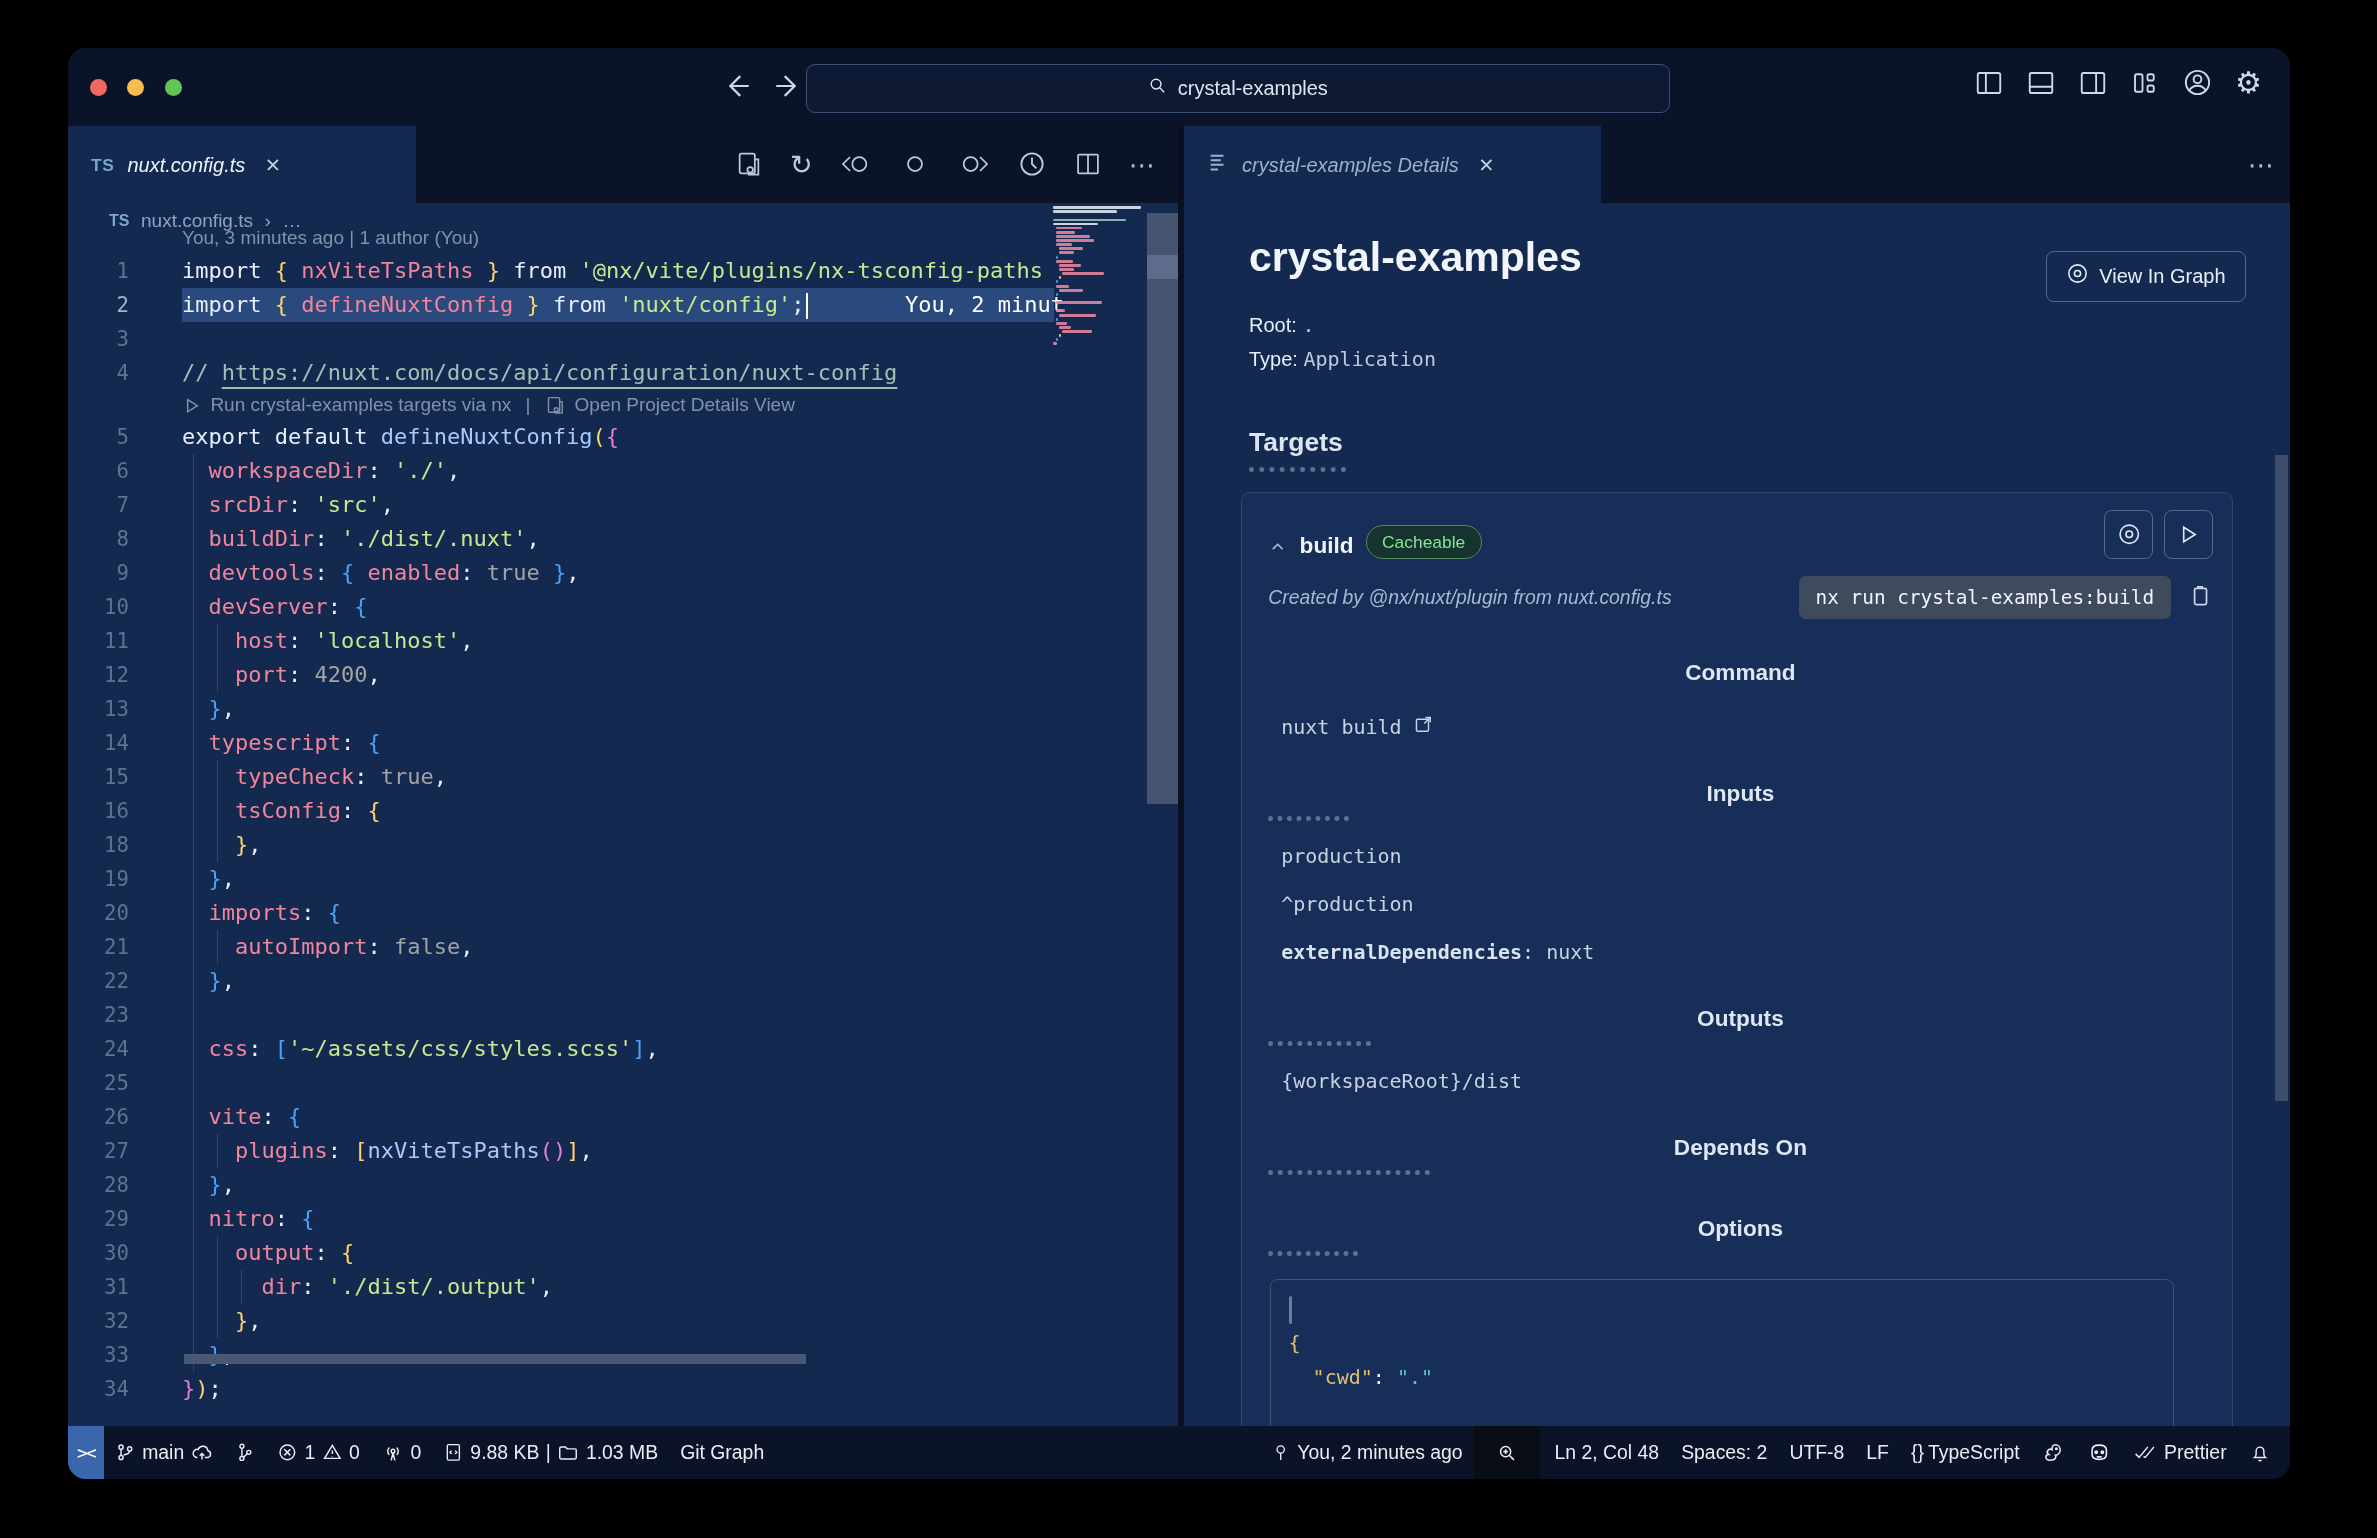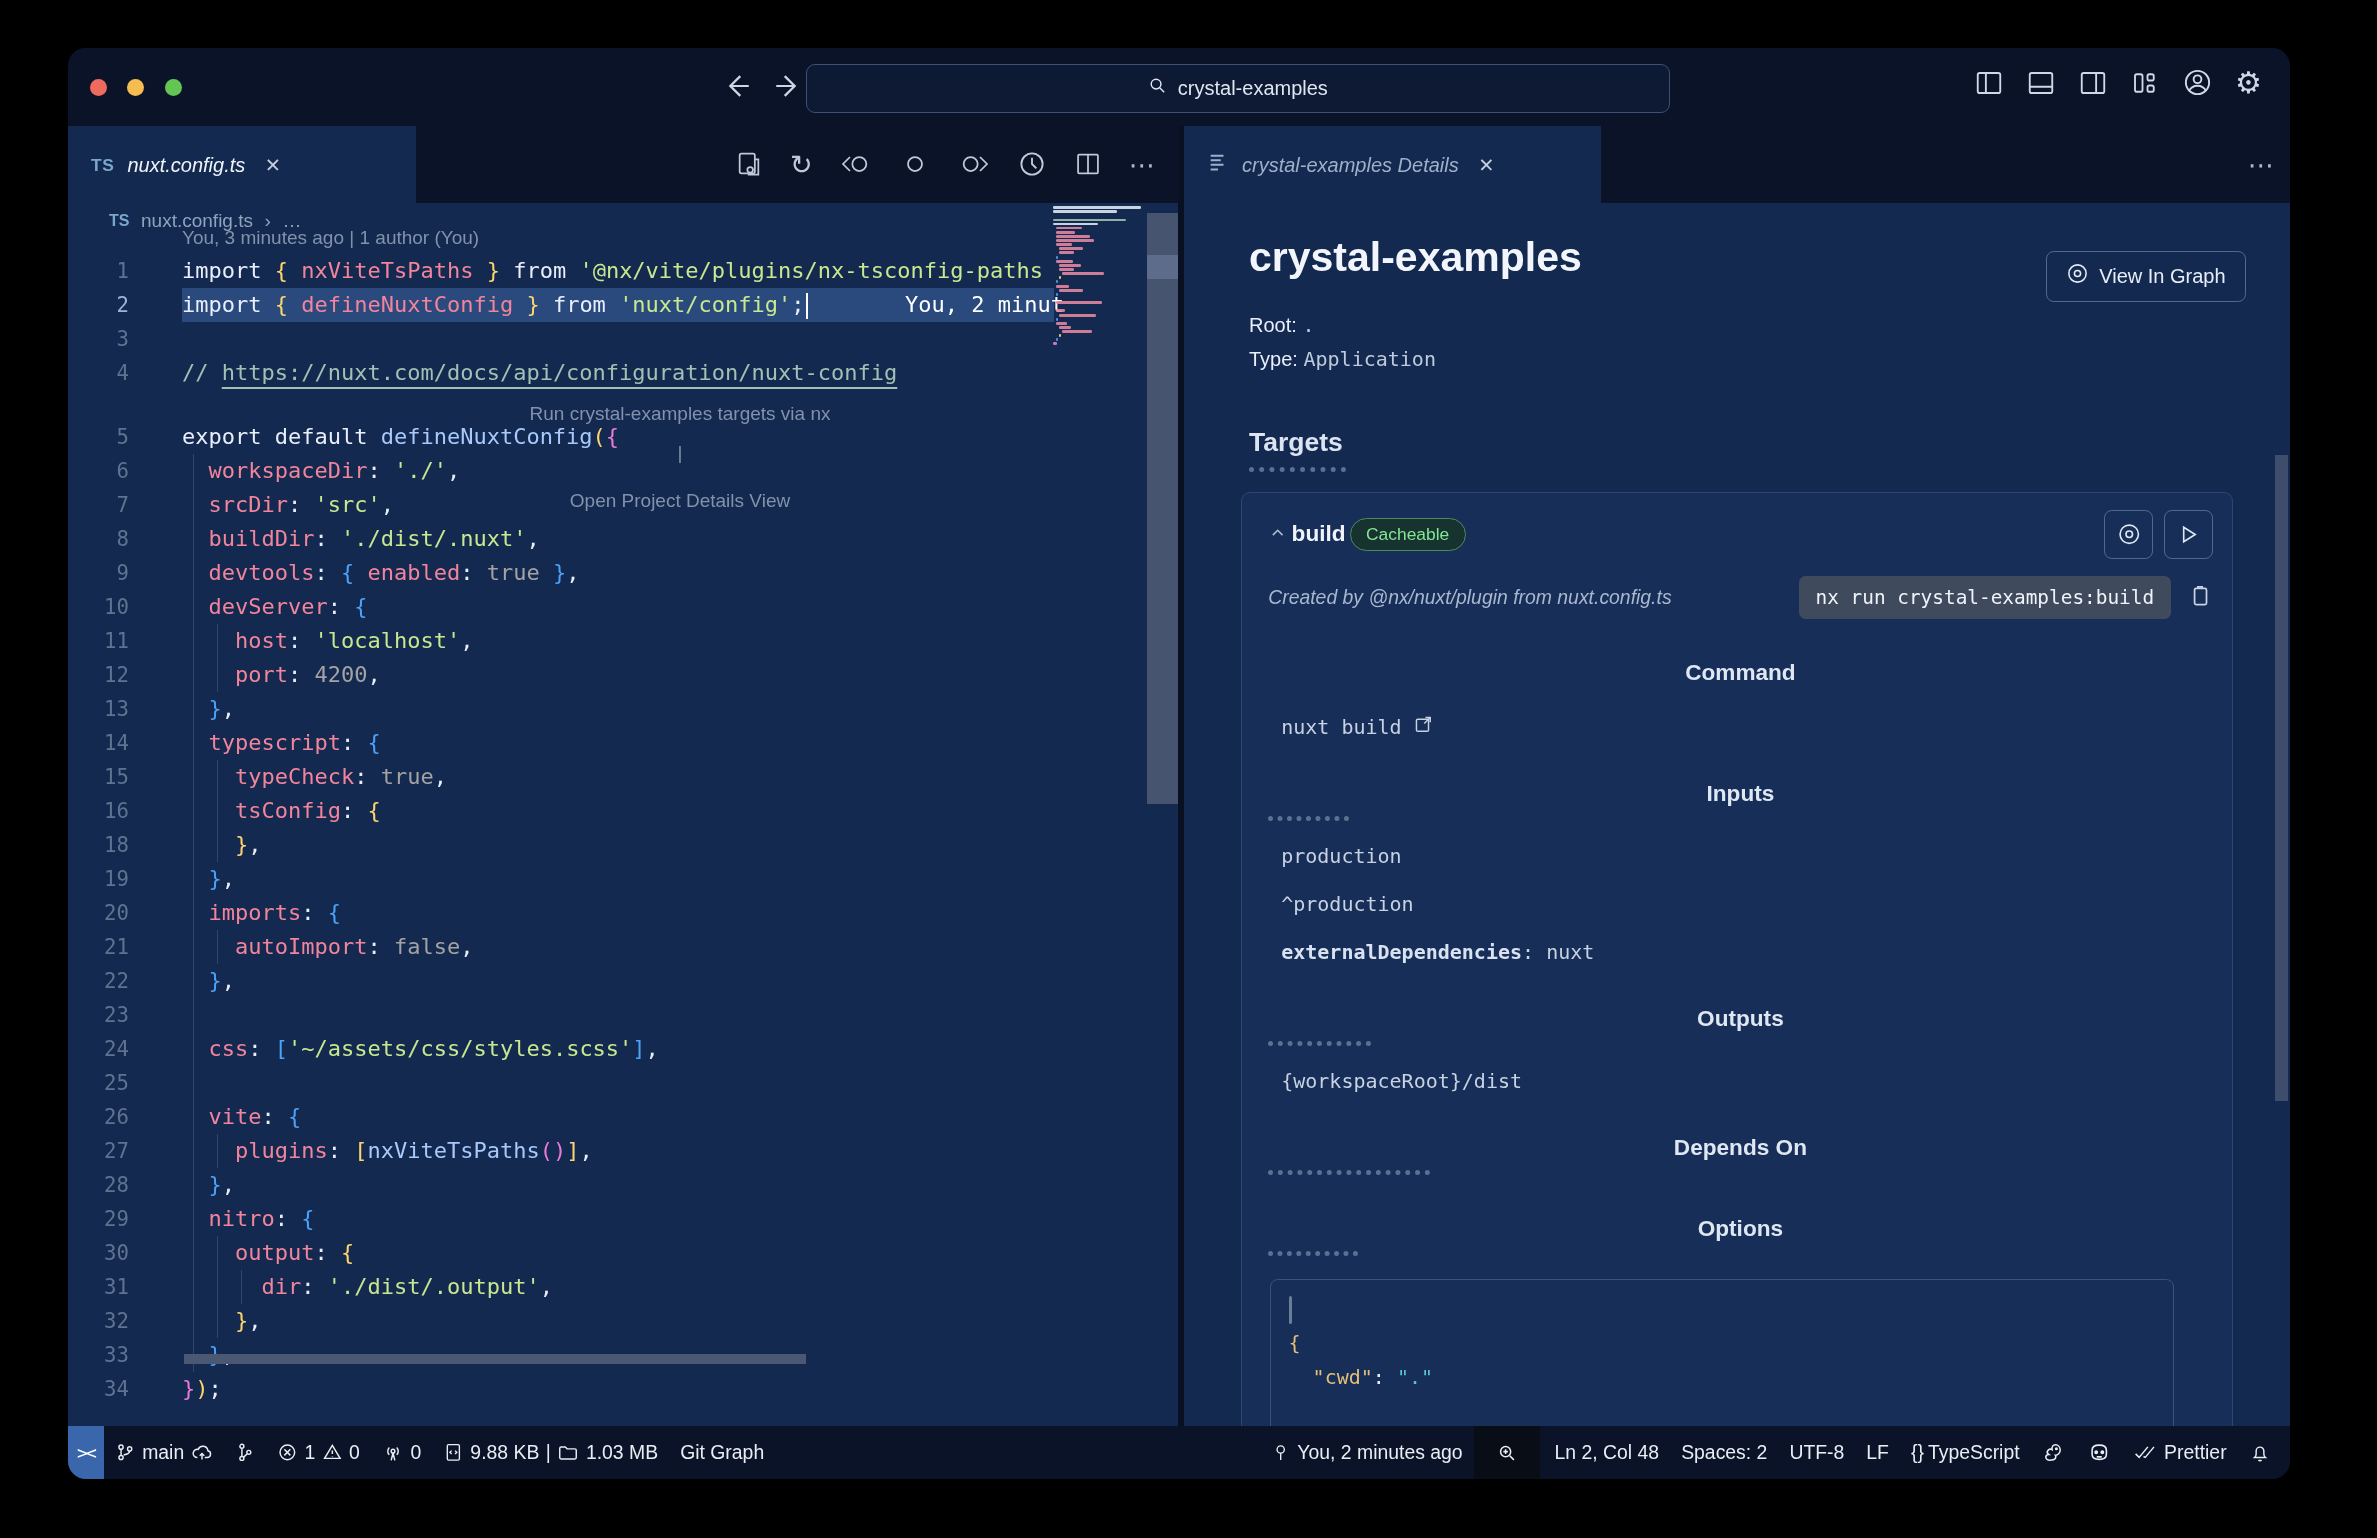--- a/index.html
+++ b/index.html
@@ -33,21 +33,21 @@
   
   .editor{position:absolute;left:0;top:155px;width:1110px;height:1223px;background:#132950;overflow:hidden;}
   .breadcrumb{position:absolute;left:0;top:0;width:100%;height:36px;display:flex;align-items:center;gap:11.6px;
               padding-left:41px;color:#8fa3bd;font-size:19px;box-sizing:border-box;}
   .breadcrumb .tsbadge{color:#7ba7cd;font-weight:bold;font-size:16px;}
   .code{position:absolute;left:0;top:19.4px;width:100%;
         font-family:"DejaVu Sans Mono","Liberation Mono",monospace;font-size:22px;}
   .line-row{position:relative;height:34px;line-height:34px;white-space:pre;}
   .meta-row{position:relative;height:32px;line-height:32px;padding-left:114px;color:#8392ab;
             font-family:"Liberation Sans",sans-serif;font-size:19px;white-space:pre;}
-  .lens-row{height:30px;line-height:30px;display:flex;align-items:center;gap:9px;flex-direction:column;}
+  .lens-row{height:30px;line-height:30px;display:flex;align-items:center;gap:9px;}
   .ln{position:absolute;left:0;top:0;width:61px;text-align:right;color:#5f7390;font-size:20.7px;}
   .line-row.hl .ln{color:#9fb3cf;}
   .lt{position:absolute;left:114px;top:0;white-space:pre;}
   .line-row.hl::before{content:"";position:absolute;left:114px;top:0;width:872px;height:100%;background:#2a4a7e;}
   .guide{position:absolute;top:0;width:1.3px;height:100%;background:rgba(150,170,205,0.22);}
   .caret{display:inline-block;width:2.6px;height:26px;background:#fff;vertical-align:middle;margin-left:1.3px;}
   .ghost{position:absolute;left:837px;top:0;color:#ffffff;}
   .tk-w{color:#e9eefb}.tk-v{color:#f2849c}.tk-s{color:#c8e88f}.tk-o{color:#a3a3a3}
   .tk-fn{color:#a8c9fb}.tk-y{color:#ffd46e}.tk-p{color:#e87ad8}.tk-b{color:#4ba2f8}
   .tk-c{color:#a3c0b4}
@@ -66,21 +66,21 @@
            border:1.3px solid #54688e;border-radius:7.8px;padding:10.3px 19.4px;font-size:20px;color:#e8eef7;}
   .kvrow{margin-top:32px;font-size:20px;color:#e9eefb;}
   .kvrow + .kvrow{margin-top:10.3px;}
   .mono{font-family:"DejaVu Sans Mono","Liberation Mono",monospace;}
   .kvrow .val{color:#bfcbdd;}
   h2.sect{margin:56px 0 0;font-size:26.5px;font-weight:600;color:#dbe4f0;}
   .dots{height:0;border-bottom:5.2px dotted #5c7090;margin-top:9px;}
   .w-targets{width:97px}.w-inputs{width:81px}.w-outputs{width:103px}.w-depends{width:162px}.w-options{width:90px}
   .card{position:relative;margin:19.4px 58px 0 -7.8px;border:1.3px solid #2f4671;border-radius:9px;
         background:#172e58;padding:17px 19.4px 39px 26px;box-sizing:border-box;}
-  .buildrow{display:flex;align-items:center;gap:4px;}
+  .buildrow{display:flex;align-items:flex-end;gap:12px;}
   .buildname{font-size:22.6px;font-weight:bold;color:#f0f4fa;}
   .badge{border:1.3px solid #4d8a5e;background:#17332f;color:#84e695;border-radius:645px;
          font-size:17.4px;padding:5.2px 15.5px;}
   .iconbtns{margin-left:auto;display:flex;gap:10.3px;}
   .sqbtn{width:47px;height:47px;border:1.3px solid #54688e;border-radius:7.8px;display:flex;
          align-items:center;justify-content:center;color:#dfe7f2;}
   .createdrow{display:flex;align-items:center;margin-top:17px;gap:15.5px;}
   .created{font-style:italic;color:#a9b8cf;font-size:19.4px;}
   .chip{margin-left:auto;background:#3f4a5d;border-radius:6.5px;padding:10.3px 17px;font-size:19.4px;color:#f0f4fa;}
   .copyic{color:#c9d3e2;}

